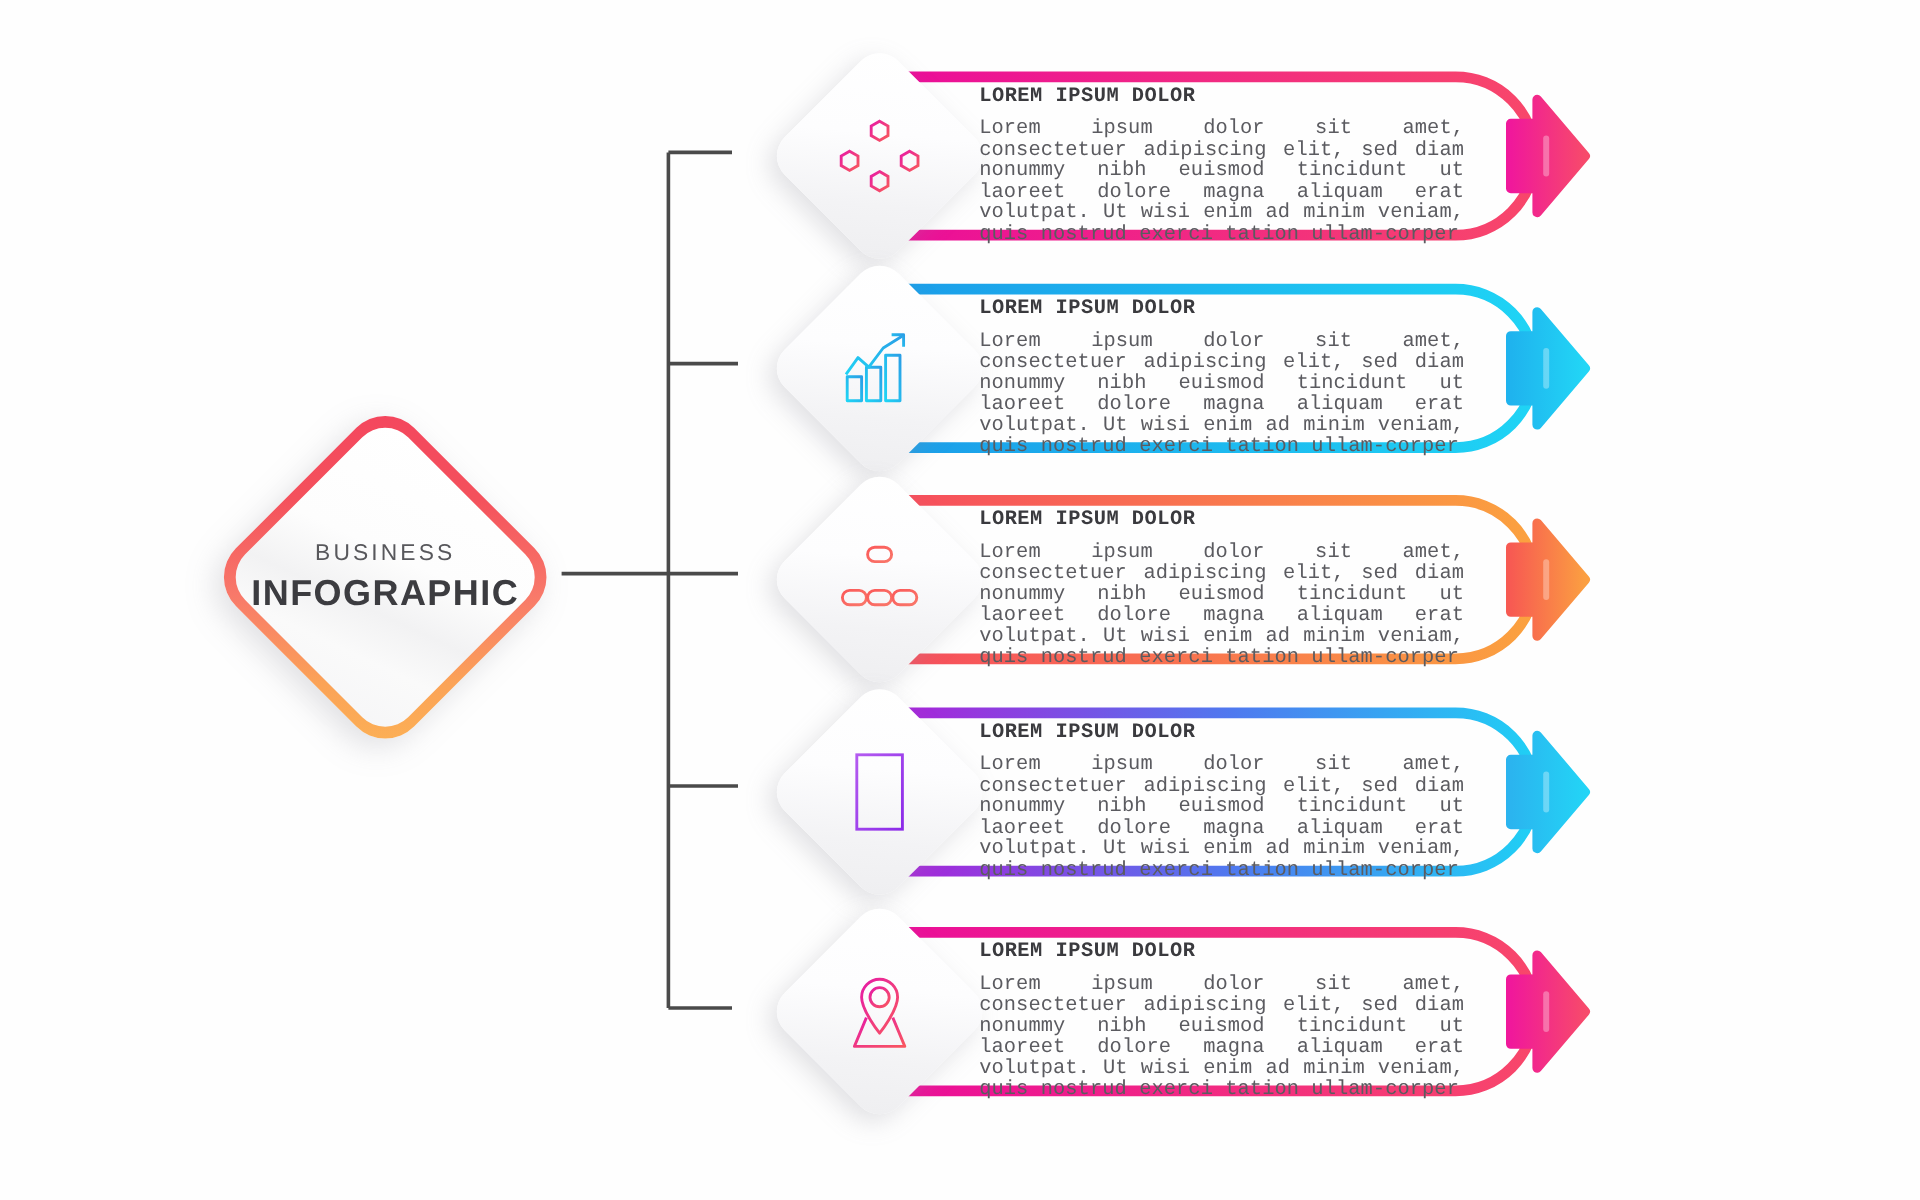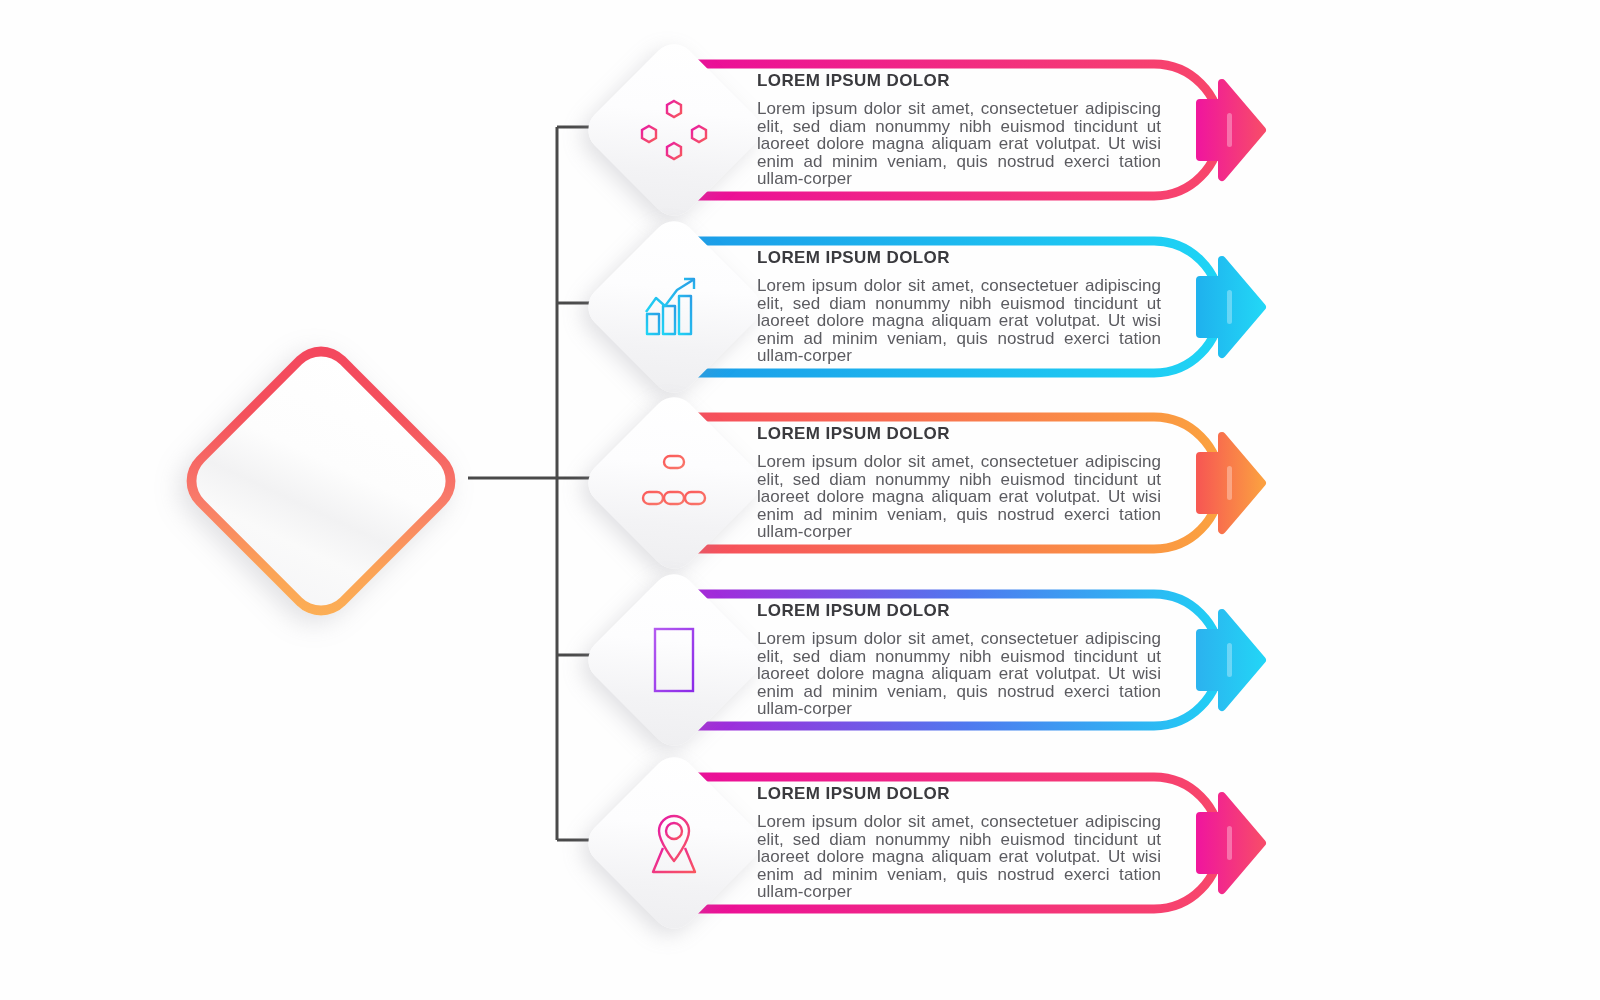--- a/index.html
+++ b/index.html
@@ -80,23 +80,24 @@
     position: absolute;
     left: 0; top: 0;
     width: 1600px;
     height: 1000px;
     pointer-events: none;
   }
 
   
   .row {
     position: absolute;
-    left: 589px;
+    left: 648px;
     width: 700px;
     height: 170px;
+    font-family: Liberation Mono, monospace;
   }
   .pill-wrap {
     position: absolute;
     left: 70px;
     top: 10px;
     width: 560px;
     height: 150px;
   }
   .pill-svg { position: absolute; left: 0; top: 0; }
 
@@ -168,20 +169,22 @@
       <line x1="557" y1="655" x2="615" y2="655"></line>
       <line x1="557" y1="840" x2="610" y2="840"></line>
     </g>
   </svg>
 
   <div id="center-node">
     <div class="diamond-outer">
       <div class="diamond-inner"></div>
     </div>
     <div class="center-label">
+      <span class="eyebrow">BUSINESS</span>
+      <span class="main">INFOGRAPHIC</span>
     </div>
   </div>
 
   <div class="row" id="row-1" style="top:45px">
     <div class="pill-wrap">
       <svg class="pill-svg" width="700" height="150" viewBox="0 0 700 150" aria-hidden="true">
         <defs>
           <linearGradient id="g1" x1="0" y1="0" x2="1" y2="0">
             <stop offset="0" stop-color="#ea0a9c"></stop>
               <stop offset="1" stop-color="#f8476a"></stop>

